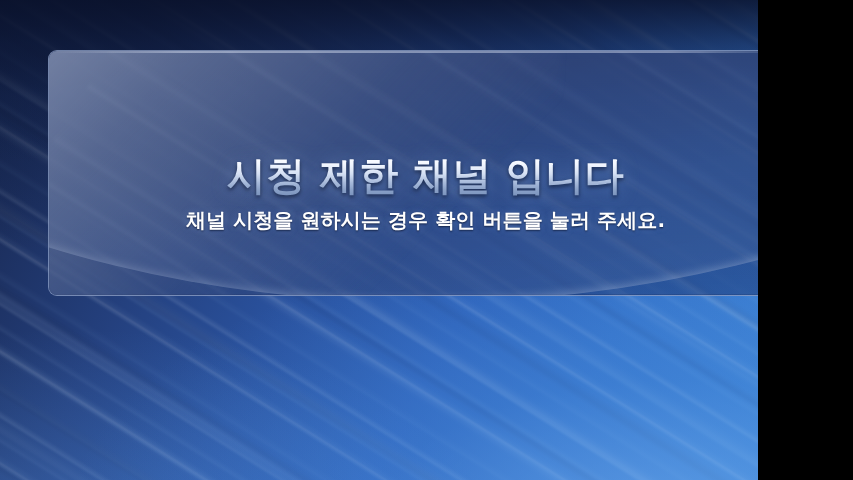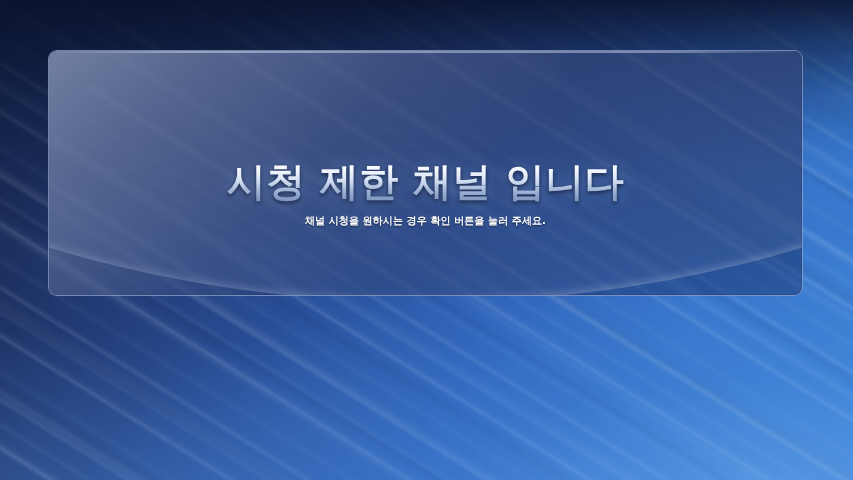--- a/index.html
+++ b/index.html
@@ -8,21 +8,21 @@
     padding: 0;
     background: #000;
   }
   body {
     font-family: "DejaVu Sans", "Liberation Sans", sans-serif;
   }
 
   
   #screen {
     position: relative;
-    width: 853px;
+    width: 758px;
     height: 480px;
     overflow: hidden;
     background: #f0abfc;
   }
 
   
   .bg-base {
     position: absolute;
     inset: 0;
     background:
@@ -273,21 +273,21 @@
     -webkit-background-clip: text;
     background-clip: text;
     color: transparent;
     -webkit-text-fill-color: transparent;
     filter: drop-shadow(0 2px 2px rgba(10,18,42,0.70))
             drop-shadow(0 0 9px rgba(150,185,240,0.30));
   }
 
   #subtitle {
     margin: 11px 0 0 0;
-    font-size: 10px;
+    font-size: 20px;
     font-weight: 700;
     color: #ffffff;
     letter-spacing: 0.1px;
     white-space: nowrap;
     text-shadow: 0 1px 2px rgba(10,20,48,0.80),
                  0 0 7px rgba(120,160,230,0.35);
   }
 </style>
 </head>
 <body>

